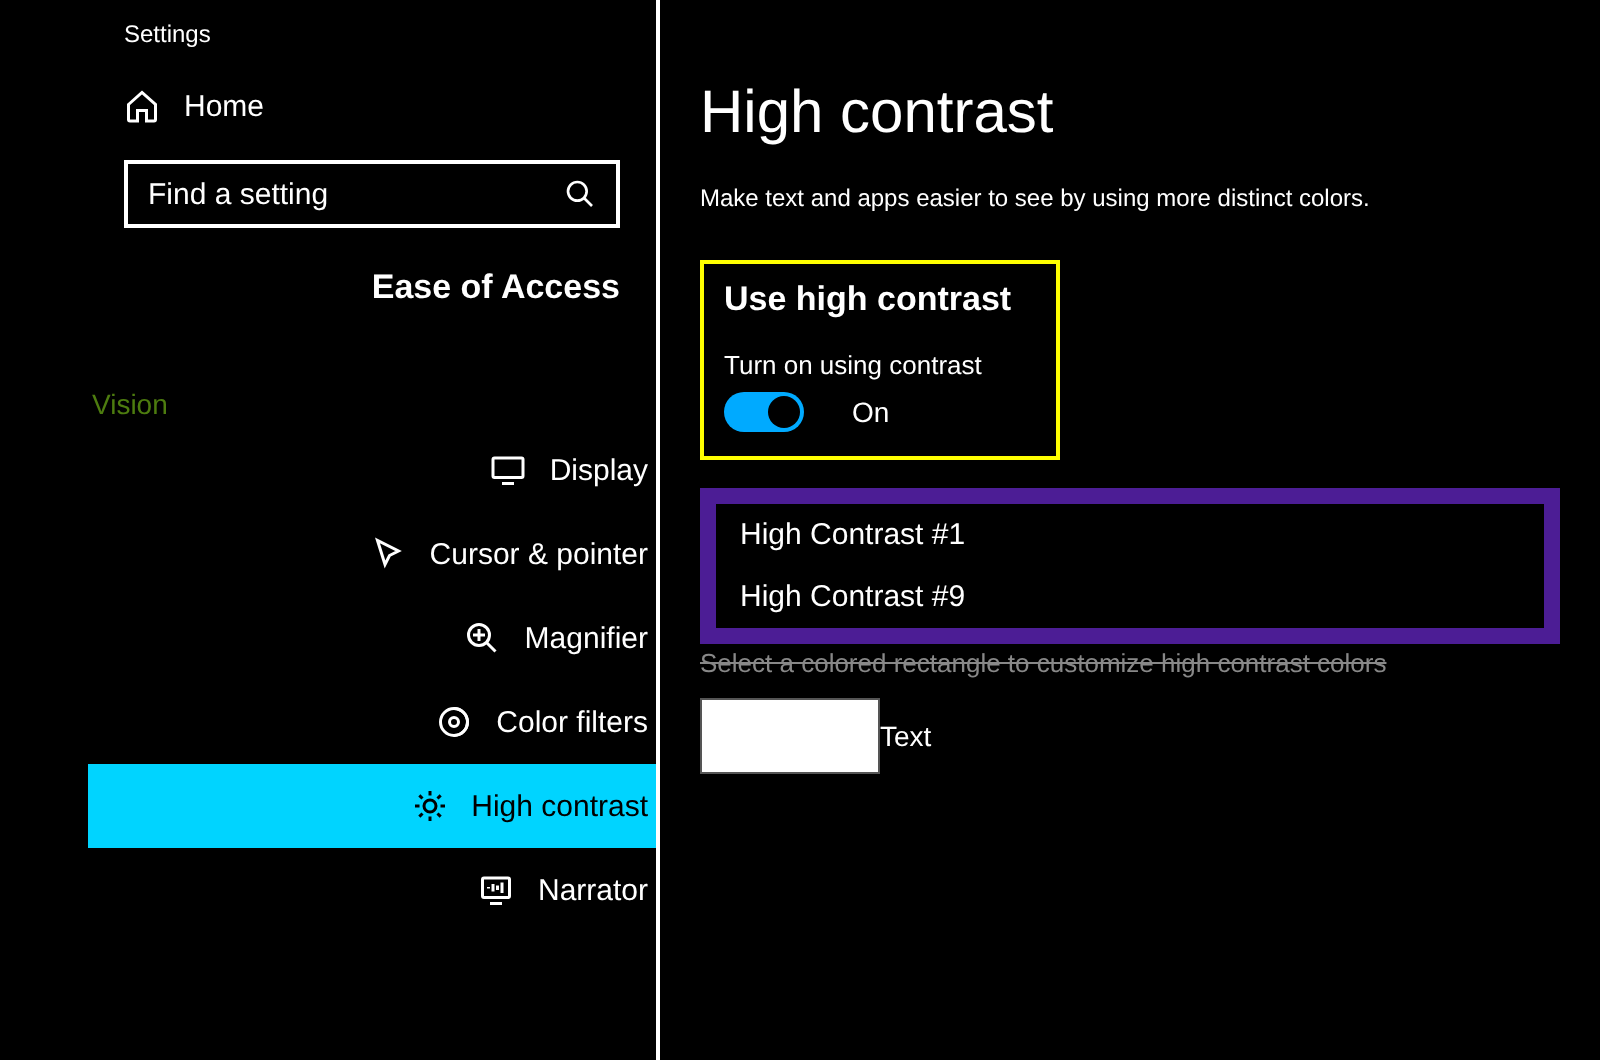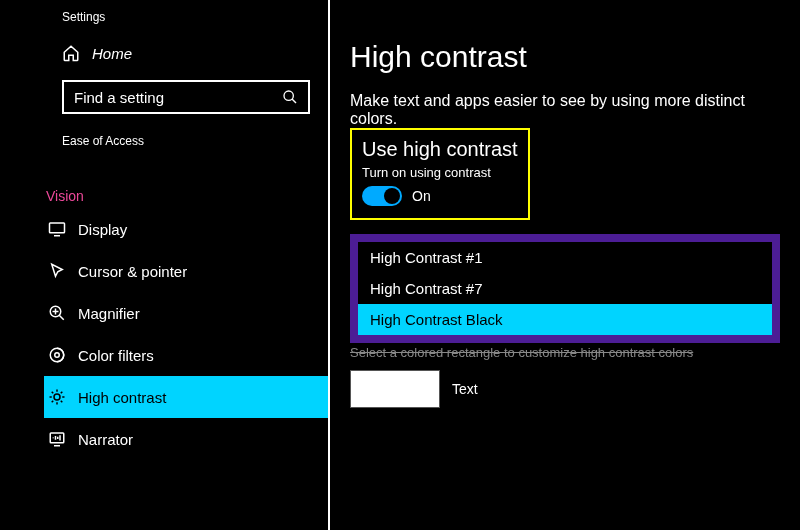--- a/index.html
+++ b/index.html
@@ -29,21 +29,20 @@
     font-size: 12px;
     color: #fff;
   }
   .home-row {
     display: flex;
     align-items: center;
     gap: 12px;
     padding: 10px 18px;
     font-size: 15px;
     cursor: pointer;
-    font-style: italic;
   }
   .home-row .icon {
     width: 18px;
     height: 18px;
     display: inline-flex;
     align-items: center;
     justify-content: center;
   }
   .search-box {
     margin: 8px 18px 14px 18px;
@@ -55,35 +54,37 @@
     font-size: 15px;
     color: #fff;
     justify-content: space-between;
     cursor: text;
   }
   .search-box span.placeholder {
     color: #fff;
   }
   .category-title {
     padding: 6px 18px 0 18px;
-    font-size: 12px;
-    font-weight: 400;
+    font-size: 17px;
+    font-weight: 700;
+    text-align: right;
   }
   .subcategory-label {
     padding: 40px 18px 4px 2px;
     font-size: 14px;
-    color: #ec4899;
+    color: #4d7c0f;
   }
   .nav-item {
     display: flex;
     align-items: center;
     gap: 12px;
     padding: 12px 4px;
     font-size: 15px;
     cursor: pointer;
+    justify-content: flex-end;
   }
   .nav-item .icon {
     width: 18px;
     height: 18px;
     display: inline-flex;
     align-items: center;
     justify-content: center;
     color: #fff;
   }
   .nav-item.active {
@@ -99,41 +100,42 @@
     padding: 40px 20px 0 20px;
     position: relative;
     height: 530px;
   }
   .page-heading {
     font-size: 30px;
     font-weight: 400;
     margin-bottom: 18px;
   }
   .page-sub {
-    font-size: 16px;
+    font-size: 12px;
+    margin-bottom: 24px;
   }
   .hc-box {
     border: 2px solid #ffff00;
     padding: 8px 10px 12px 10px;
     width: 180px;
     margin-bottom: 14px;
   }
   .hc-box h2 {
-    font-size: 20px;
-    font-weight: 400;
-    margin-bottom: 4px;
+    font-size: 17px;
+    font-weight: 700;
+    margin-bottom: 15px;
   }
   .hc-box .toggle-label {
     font-size: 13px;
     margin-bottom: 6px;
   }
   .toggle-row {
     display: flex;
     align-items: center;
-    gap: 10px;
+    gap: 24px;
     cursor: pointer;
   }
   .toggle {
     width: 40px;
     height: 20px;
     background: #00aaff;
     border-radius: 10px;
     position: relative;
   }
   .toggle .knob {
@@ -168,21 +170,20 @@
   }
   .caption {
     margin-top: 2px;
     font-size: 13px;
     color: #888;
     text-decoration: line-through;
   }
   .sample-row {
     display: flex;
     align-items: center;
-    gap: 12px;
     margin-top: 10px;
     font-size: 14px;
   }
   .sample-rect {
     width: 90px;
     height: 38px;
     background: #fff;
     border: 1px solid #555;
     cursor: pointer;
   }
@@ -302,22 +303,21 @@
       <div class="toggle">
         <div class="knob"></div>
       </div>
       <span class="toggle-state">On</span>
     </div>
   </div>
 
 
   <div class="dropdown-open">
     <div class="opt">High Contrast #1</div>
-    <div class="opt">High Contrast #7</div>
-    <div class="opt selected">High Contrast Black</div>
+    <div class="opt">High Contrast #9</div>
   </div>
 
   <div class="caption">Select a colored rectangle to customize high contrast colors</div>
 
   <div class="sample-row">
     <div class="sample-rect"></div>
     <span>Text</span>
   </div>
 </div>
 

